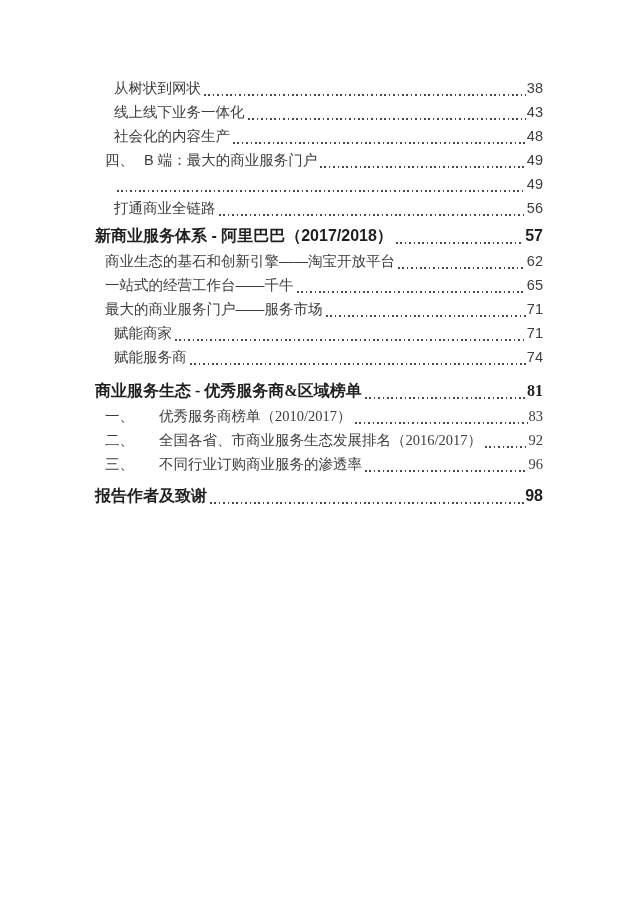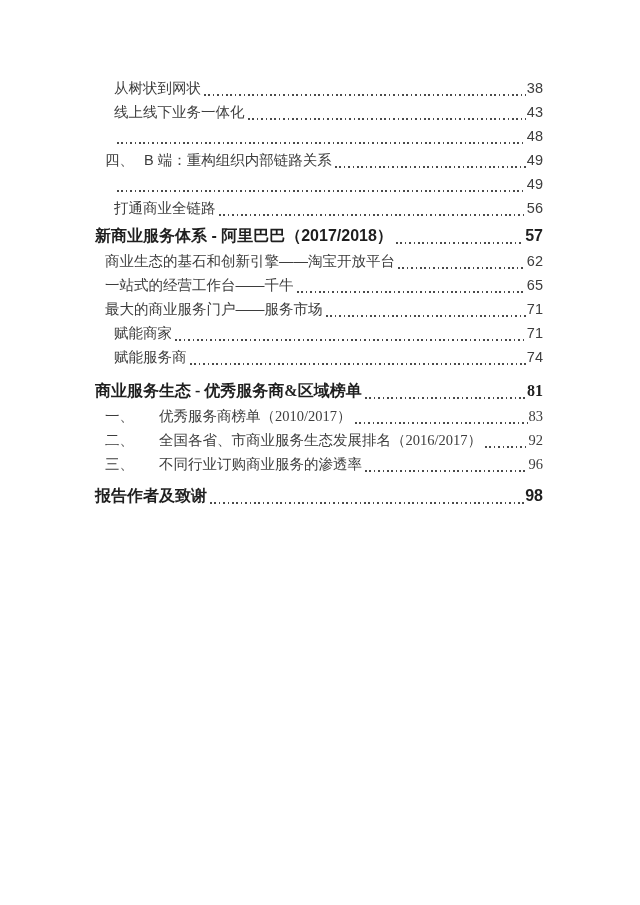--- a/index.html
+++ b/index.html
@@ -74,26 +74,27 @@
           <span class="title">从树状到网状</span>
           <span class="dots"></span>
           <span class="pg">38</span>
         </div>
         <div class="row lvl2">
           <span class="title">线上线下业务一体化</span>
           <span class="dots"></span>
           <span class="pg">43</span>
         </div>
         <div class="row lvl2">
+          <span class="title">社会化的内容生产</span>
           <span class="dots"></span>
           <span class="pg">48</span>
         </div>
         <div class="row lvl1">
           <span class="num sm">四、</span>
-          <span class="title">B 端：重构组织内部链路关系</span>
+          <span class="title">B 端：最大的商业服务门户</span>
           <span class="dots"></span>
           <span class="pg">49</span>
         </div>
         <div class="row lvl2">
           <span class="dots"></span>
           <span class="pg">49</span>
         </div>
         <div class="row lvl2">
           <span class="title">打通商业全链路</span>
           <span class="dots"></span>

